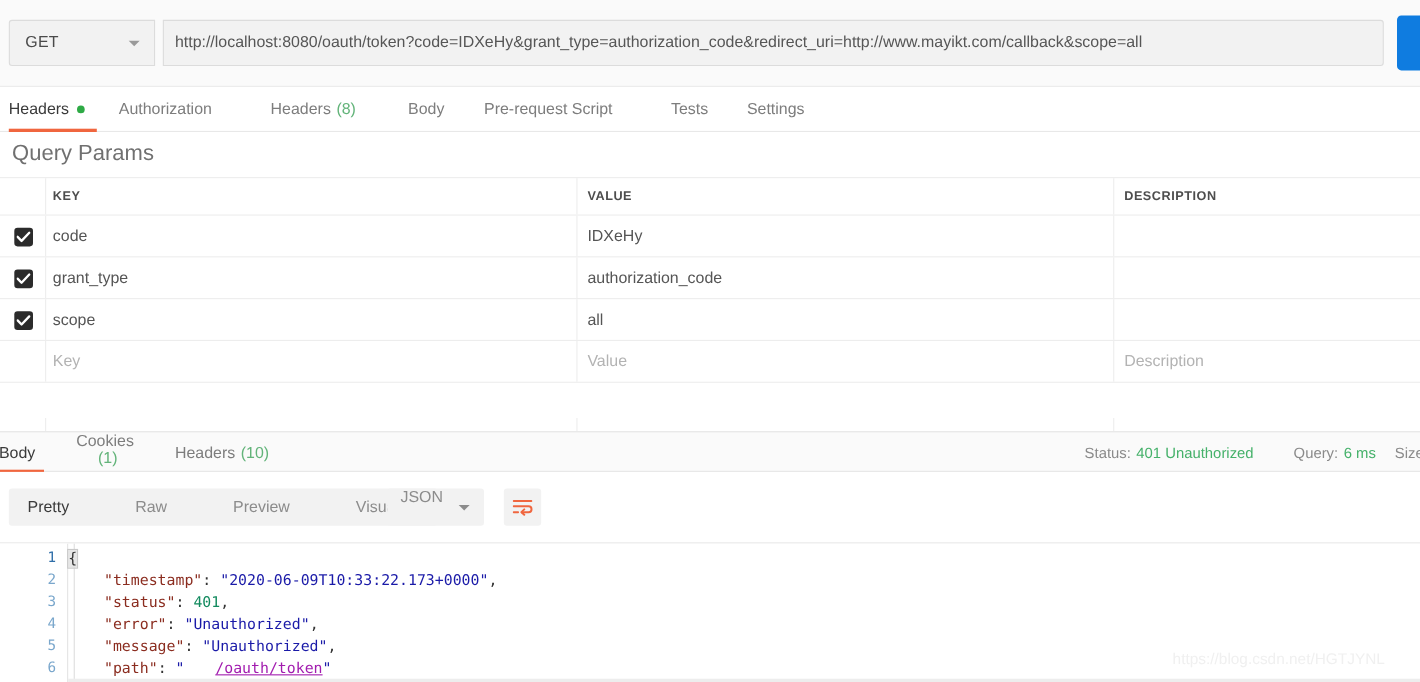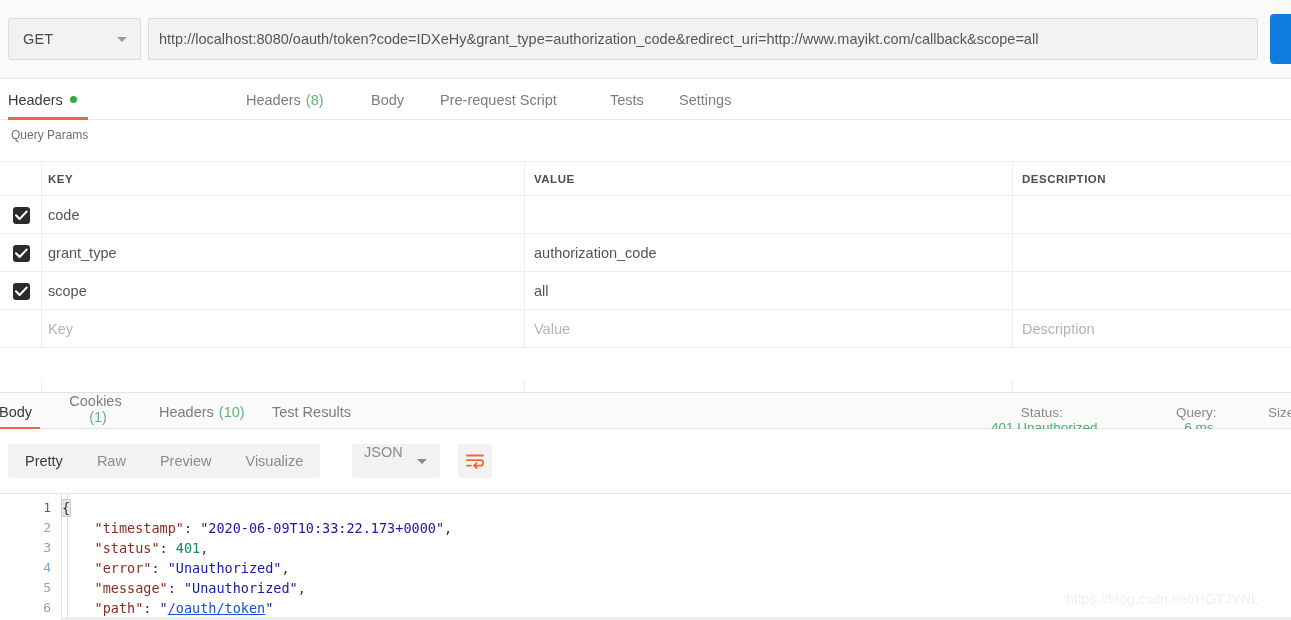--- a/index.html
+++ b/index.html
@@ -116,21 +116,21 @@
     margin-left: 7px;
     position: relative;
     top: 0px;
   }
   .tab-count { color: #63b47a; margin-left: 5px; }
 
   
   .qp-label {
     position: absolute;
     left: 11px; top: 128px;
-    font-size: 12px;
+    font-size: 20px;
     color: #707070;
   }
 
   
   .ptable {
     position: absolute;
     left: 0; top: 161px;
     width: 1042px;
   }
   .prow {
@@ -208,45 +208,45 @@
   .rtab.active { color: #3a3a3a; }
   .rtab.active::after {
     content: "";
     position: absolute;
     left: 0; right: 0; bottom: 0;
     height: 3px;
     background: #f0663f;
   }
   .meta {
     position: absolute;
-    top: 12px; height: 37px;
+    top: 0; height: 37px;
     display: flex;
     align-items: center;
     font-size: 13.5px;
     color: #8a8a8a;
     white-space: nowrap;
-    flex-direction: column;
   }
   .meta .mval { color: #45b16a; margin-left: 5px; }
 
   
   .btoolbar {
     position: absolute;
     left: 0; top: 429px;
     width: 1291px; height: 64px;
     background: #ffffff;
   }
   .seg-group {
     position: absolute;
     left: 8px; top: 15px;
     height: 34px;
     background: #f2f2f2;
     border-radius: 3px;
     display: flex;
     align-items: flex-end;
+    gap: 26px;
   }
   .seg {
     height: 34px;
     padding: 0 17px;
     display: flex;
     align-items: center;
     font-size: 14.5px;
     color: #8c8c8c;
     cursor: pointer;
     white-space: nowrap;
@@ -323,21 +323,21 @@
     font-family: "DejaVu Sans Mono", monospace;
     font-size: 13.5px;
     white-space: pre;
     color: #333333;
   }
   .cline .ind { color: transparent; }
   .k-key  { color: #8b2d20; }
   .k-str  { color: #1a1aa8; }
   .k-num  { color: #128a5e; }
   .k-pun  { color: #333333; }
-  .k-link { color: #1d4ed8; text-decoration: underline; cursor: pointer; }
+  .k-link { color: #a21caf; text-decoration: underline; cursor: pointer; margin-left: 28px; }
   .brace-hl {
     background: #e6e6e6;
     outline: 1px solid #c9c9c9;
     color: #333333;
   }
   .code-vline {
     position: absolute;
     left: 5px; top: 0; bottom: 0;
     width: 1px;
     background: #dedede;
@@ -379,20 +379,23 @@
     <div class="url-input">
       <span class="url-text">http://localhost:8080/oauth/token?code=IDXeHy&amp;grant_type=authorization_code&amp;redirect_uri=http://www.mayikt.com/callback&amp;scope=all</span>
     </div>
     <button class="send-button"></button>
   </div>
 
   <div class="req-tabs" id="reqTabs">
       <div class="tab active" style="left: 8px; width: 80px;">
         <span>Headers</span>
         <span class="tab-dot"></span>
+      </div>
+      <div class="tab" style="left: 108px; width: 110px;">
+        <span>Authorization</span>
       </div>
       <div class="tab" style="left: 246px; width: 88px;">
         <span>Headers</span>
         <span class="tab-count">(8)</span>
       </div>
       <div class="tab" style="left: 371px; width: 40px;">
         <span>Body</span>
       </div>
       <div class="tab" style="left: 440px; width: 140px;">
         <span>Pre-request Script</span>
@@ -419,20 +422,21 @@
       <div class="prow data">
         <div class="cellbar cb-col"></div>
         <div class="cellbar kv-col"></div>
         <div class="cellbar vd-col"></div>
         <div class="checkbox">
           <svg width="13" height="11" viewBox="0 0 13 11">
             <path d="M1 5.3 L4.6 9 L11.6 1.6" stroke="#ffffff" stroke-width="2.1" fill="none" stroke-linecap="round" stroke-linejoin="round"></path>
           </svg>
         </div>
         <div class="cell c-key">code</div>
+        <div class="cell c-val">IDXeHy</div>
         <div class="cell c-desc"></div>
       </div>
       <div class="prow data">
         <div class="cellbar cb-col"></div>
         <div class="cellbar kv-col"></div>
         <div class="cellbar vd-col"></div>
         <div class="checkbox">
           <svg width="13" height="11" viewBox="0 0 13 11">
             <path d="M1 5.3 L4.6 9 L11.6 1.6" stroke="#ffffff" stroke-width="2.1" fill="none" stroke-linecap="round" stroke-linejoin="round"></path>
           </svg>
@@ -473,23 +477,20 @@
         <span>Body</span>
       </div>
       <div class="rtab" style="left: 53px; width: 85px; flex-direction: column;">
         <span>Cookies</span>
         <span class="tab-count">(1)</span>
       </div>
       <div class="rtab" style="left: 159px; width: 92px;">
         <span>Headers</span>
         <span class="tab-count">(10)</span>
       </div>
-      <div class="rtab" style="left: 272px; width: 94px;">
-        <span>Test Results</span>
-      </div>
       <div class="meta" style="left: 986px;">
         <span>Status:</span>
         <span class="mval">401 Unauthorized</span>
       </div>
       <div class="meta" style="left: 1176px;">
         <span>Query:</span>
         <span class="mval">6 ms</span>
       </div>
       <div class="meta" style="left: 1268px;">
         <span>Size</span>

